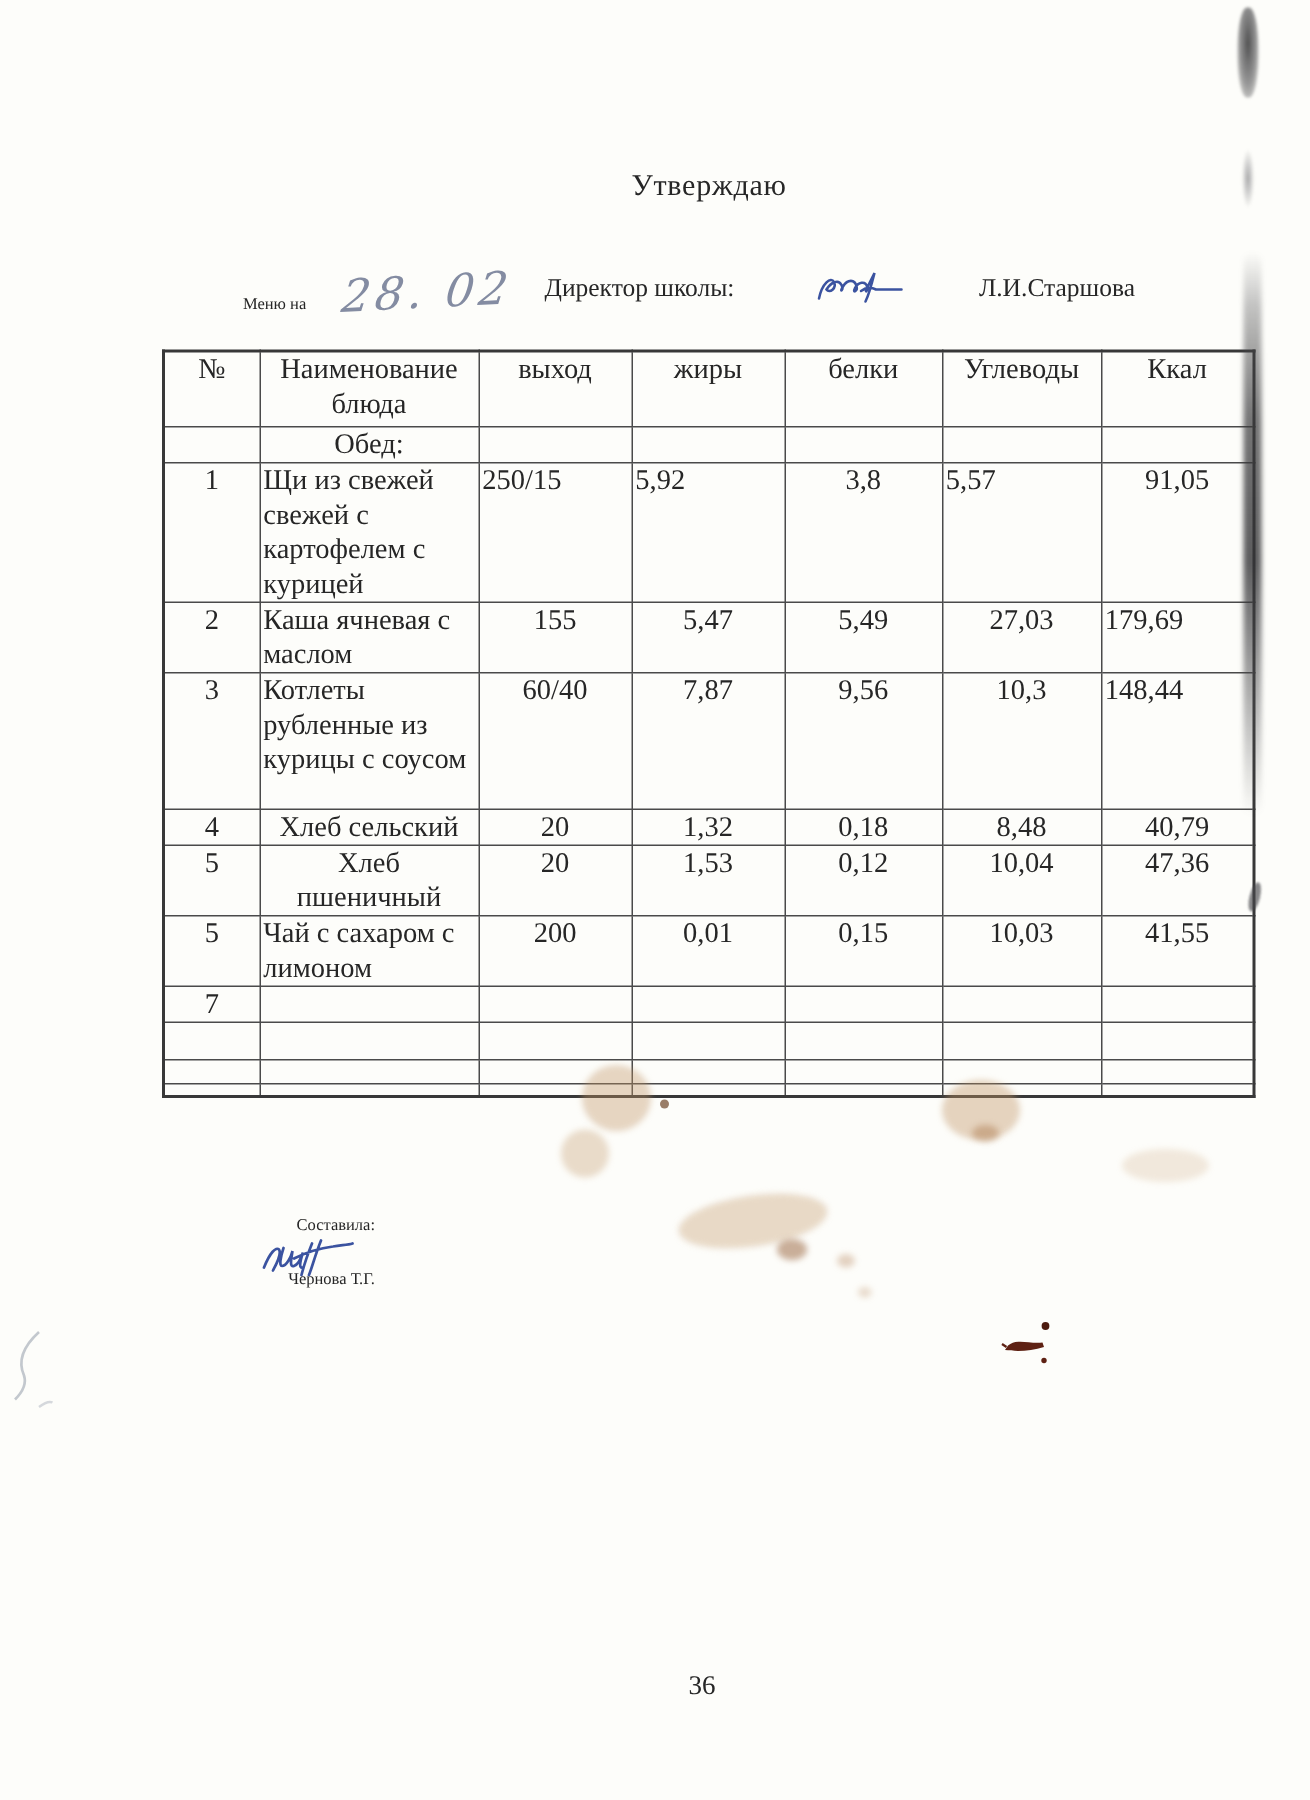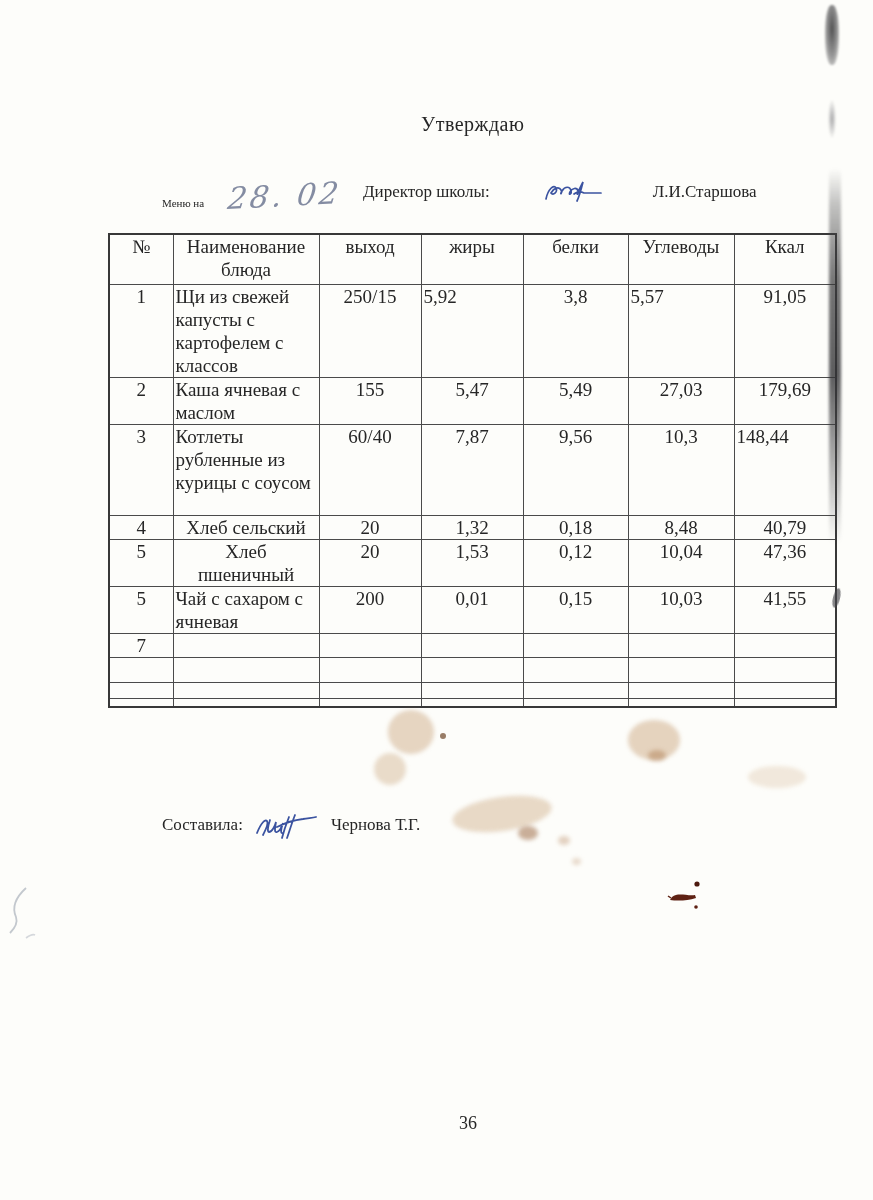--- a/index.html
+++ b/index.html
@@ -30,29 +30,29 @@
   table.menu-table td{
     border:1.5px solid #4a4a4a;
     padding:0 2px;vertical-align:top;overflow:hidden;
   }
   table.menu-table{border:2px solid #383838;}
   .h50{height:50px}.h24{height:24px}.h93{height:93px}.h47{height:47px}
   .h91{height:91px}.h46{height:46px}.h23{height:23px}.h25{height:25px}
   .h16{height:16px}.h9{height:9px}
   td.c{text-align:center}
   td.l{text-align:left}
-  td.r{text-align:center}
+  td.r{text-align:left}
   td.vmid{vertical-align:middle}
   td.pl6{padding-left:6px}
   td.pr4{padding-right:4px}
   td.pr14{padding-right:14px}
   td.pr18{padding-right:18px}
   td.namecell{padding-left:4px}
 
-  .composed{left:162px;top:811px;font-size:17px;display:flex;align-items:flex-end;}
+  .composed{left:162px;top:811px;font-size:11px;display:flex;align-items:flex-end;flex-direction:column;}
   .sig-composed{margin:0 4px -6px 10px;}
   .pagenum{left:408px;top:1113px;width:120px;text-align:center;font-size:18px;}
 
   
   .smudge{position:absolute;pointer-events:none;}
   .smudge-top{left:825px;top:5px;width:14px;height:60px;border-radius:45%;
     background:radial-gradient(ellipse at 50% 40%,rgba(50,50,52,.85) 0%,rgba(70,70,72,.55) 55%,rgba(120,120,120,0) 100%);
     filter:blur(1px);}
   .smudge-mid{left:828px;top:100px;width:8px;height:38px;border-radius:50%;
     background:radial-gradient(ellipse,rgba(95,95,100,.55) 0%,rgba(120,120,125,0) 75%);
@@ -109,23 +109,32 @@
     <tbody>
       <tr class="h50">
         <td class="c">№</td>
         <td class="c">Наименование блюда</td>
         <td class="c">выход</td>
         <td class="c">жиры</td>
         <td class="c">белки</td>
         <td class="c">Углеводы</td>
         <td class="c">Ккал</td>
       </tr>
+      <tr class="h24">
+        <td></td>
+        <td class="c">Обед:</td>
+        <td></td>
+        <td></td>
+        <td></td>
+        <td></td>
+        <td></td>
+      </tr>
       <tr class="h93">
         <td class="c">1</td>
-        <td class="l namecell">Щи из свежей капусты с картофелем с классов</td>
+        <td class="l namecell">Щи из свежей свежей с картофелем с курицей</td>
         <td class="r vmid pr4">250/15</td>
         <td class="l vmid pl6">5,92</td>
         <td class="c vmid">3,8</td>
         <td class="l vmid pl6">5,57</td>
         <td class="c vmid">91,05</td>
       </tr>
       <tr class="h47">
         <td class="c">2</td>
         <td class="l namecell">Каша ячневая с маслом</td>
         <td class="c">155</td>
@@ -156,21 +165,21 @@
         <td class="c">5</td>
         <td class="c">Хлеб пшеничный</td>
         <td class="c">20</td>
         <td class="c">1,53</td>
         <td class="c">0,12</td>
         <td class="c">10,04</td>
         <td class="c">47,36</td>
       </tr>
       <tr class="h47">
         <td class="c">5</td>
-        <td class="l namecell">Чай с сахаром с ячневая</td>
+        <td class="l namecell">Чай с сахаром с лимоном</td>
         <td class="c">200</td>
         <td class="c">0,01</td>
         <td class="c">0,15</td>
         <td class="c">10,03</td>
         <td class="c">41,55</td>
       </tr>
       <tr class="h23">
         <td class="c">7</td>
         <td></td>
         <td></td>

